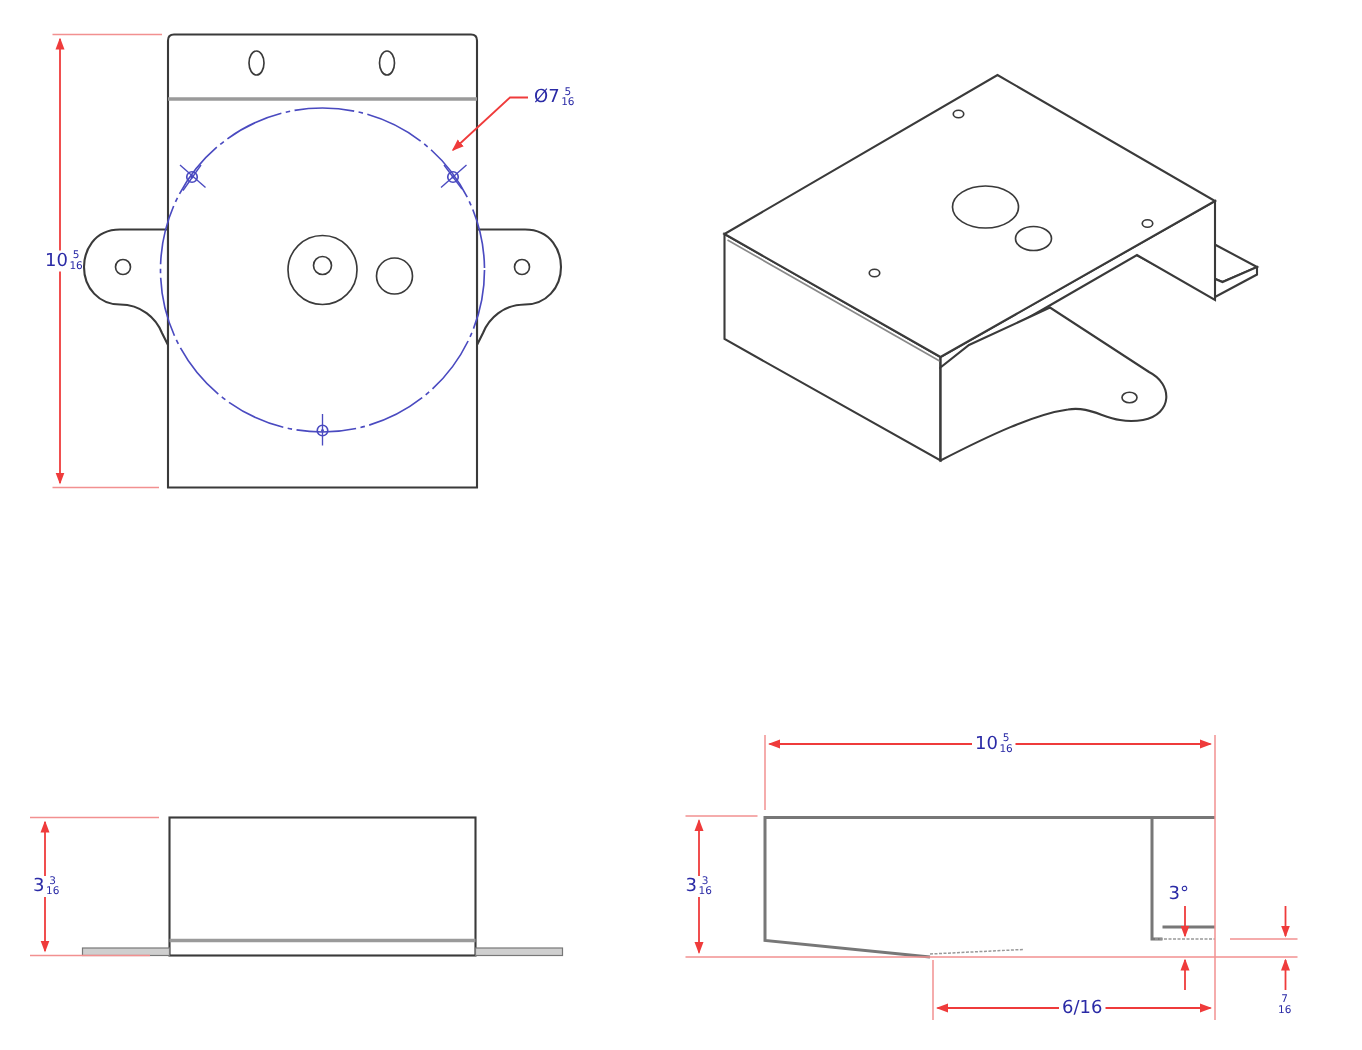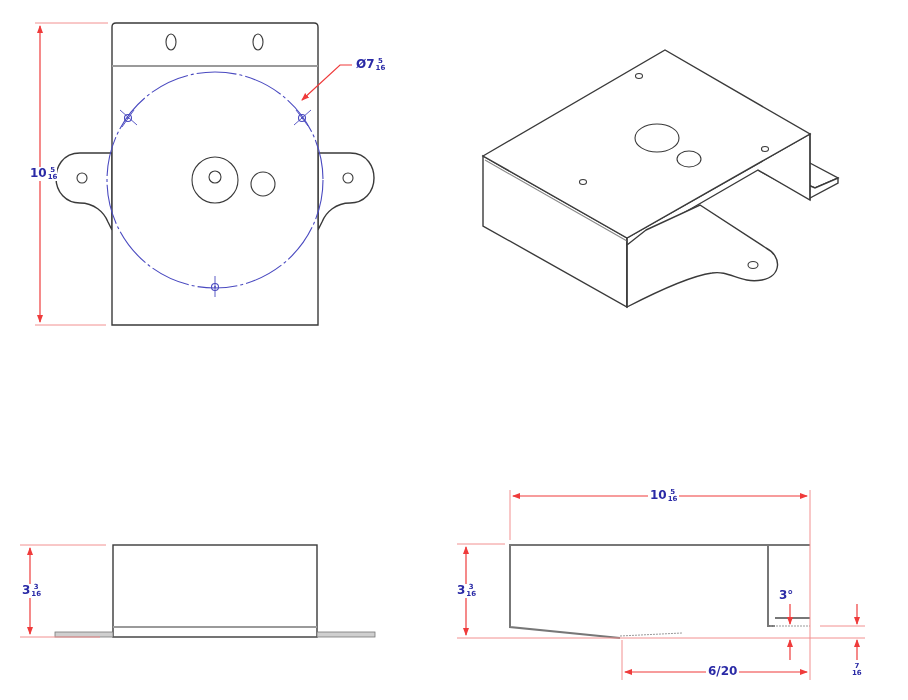--- a/index.html
+++ b/index.html
@@ -7,21 +7,21 @@
          font-family: "DejaVu Sans", sans-serif; }
   svg { position: absolute; left: 0; top: 0; }
   .part { fill: #ffffff; stroke: #3a3a3a; stroke-width: 1.4; }
   .part-thin { fill: none; stroke: #3a3a3a; stroke-width: 1.1; }
   .bend { stroke: #9a9a9a; stroke-width: 2.2; fill: none; }
   .bolt { fill: none; stroke: #4a4ac0; stroke-width: 1.1; stroke-dasharray: 40 3 3 3; }
   .cross { stroke: #4a4ac0; stroke-width: 0.9; }
   .dim { stroke: #ef3b3b; stroke-width: 1.2; fill: none; }
   .ext { stroke: #f29090; stroke-width: 1; fill: none; }
   .arrow { fill: #ef3b3b; }
-  .label { position: absolute; color: #2a2aa6; font-size: 11px; font-weight: bold;
+  .label { position: absolute; color: #2a2aa6; font-size: 11px; font-weight: normal;
            white-space: nowrap; line-height: 1; }
   .label .whole { font-size: 12px; }
   .label .frac { display: inline-block; font-size: 7px; vertical-align: middle;
                  line-height: 7px; text-align: center; margin-left: 1px; }
   .label .frac span { display: block; }
   .weld { stroke: #999; stroke-width: 1; fill: none; stroke-dasharray: 2 1; }
   .flange { fill: #cfcfcf; stroke: #777; stroke-width: 0.8; }
 </style>
 </head>
 <body>
@@ -153,21 +153,21 @@
 
 <div class="label" style="left:457px; top:584px; background:#fff;">
   <span class="whole">3</span><span class="frac"><span>3</span><span>16</span></span>
 </div>
 
 <div class="label" style="left:648px; top:489px; background:#fff; padding:0 2px;">
   <span class="whole">10</span><span class="frac"><span>5</span><span>16</span></span>
 </div>
 
 <div class="label" style="left:706px; top:665px; background:#fff; padding:0 2px;">
-  <span class="whole">6/20</span>
+  <span class="whole">6/16</span>
 </div>
 
 <div class="label" style="left:779px; top:589px;">
   <span class="whole">3°</span>
 </div>
 
 <div class="label" style="left:851px; top:663px;">
   <span class="frac"><span>7</span><span>16</span></span>
 </div>
 

